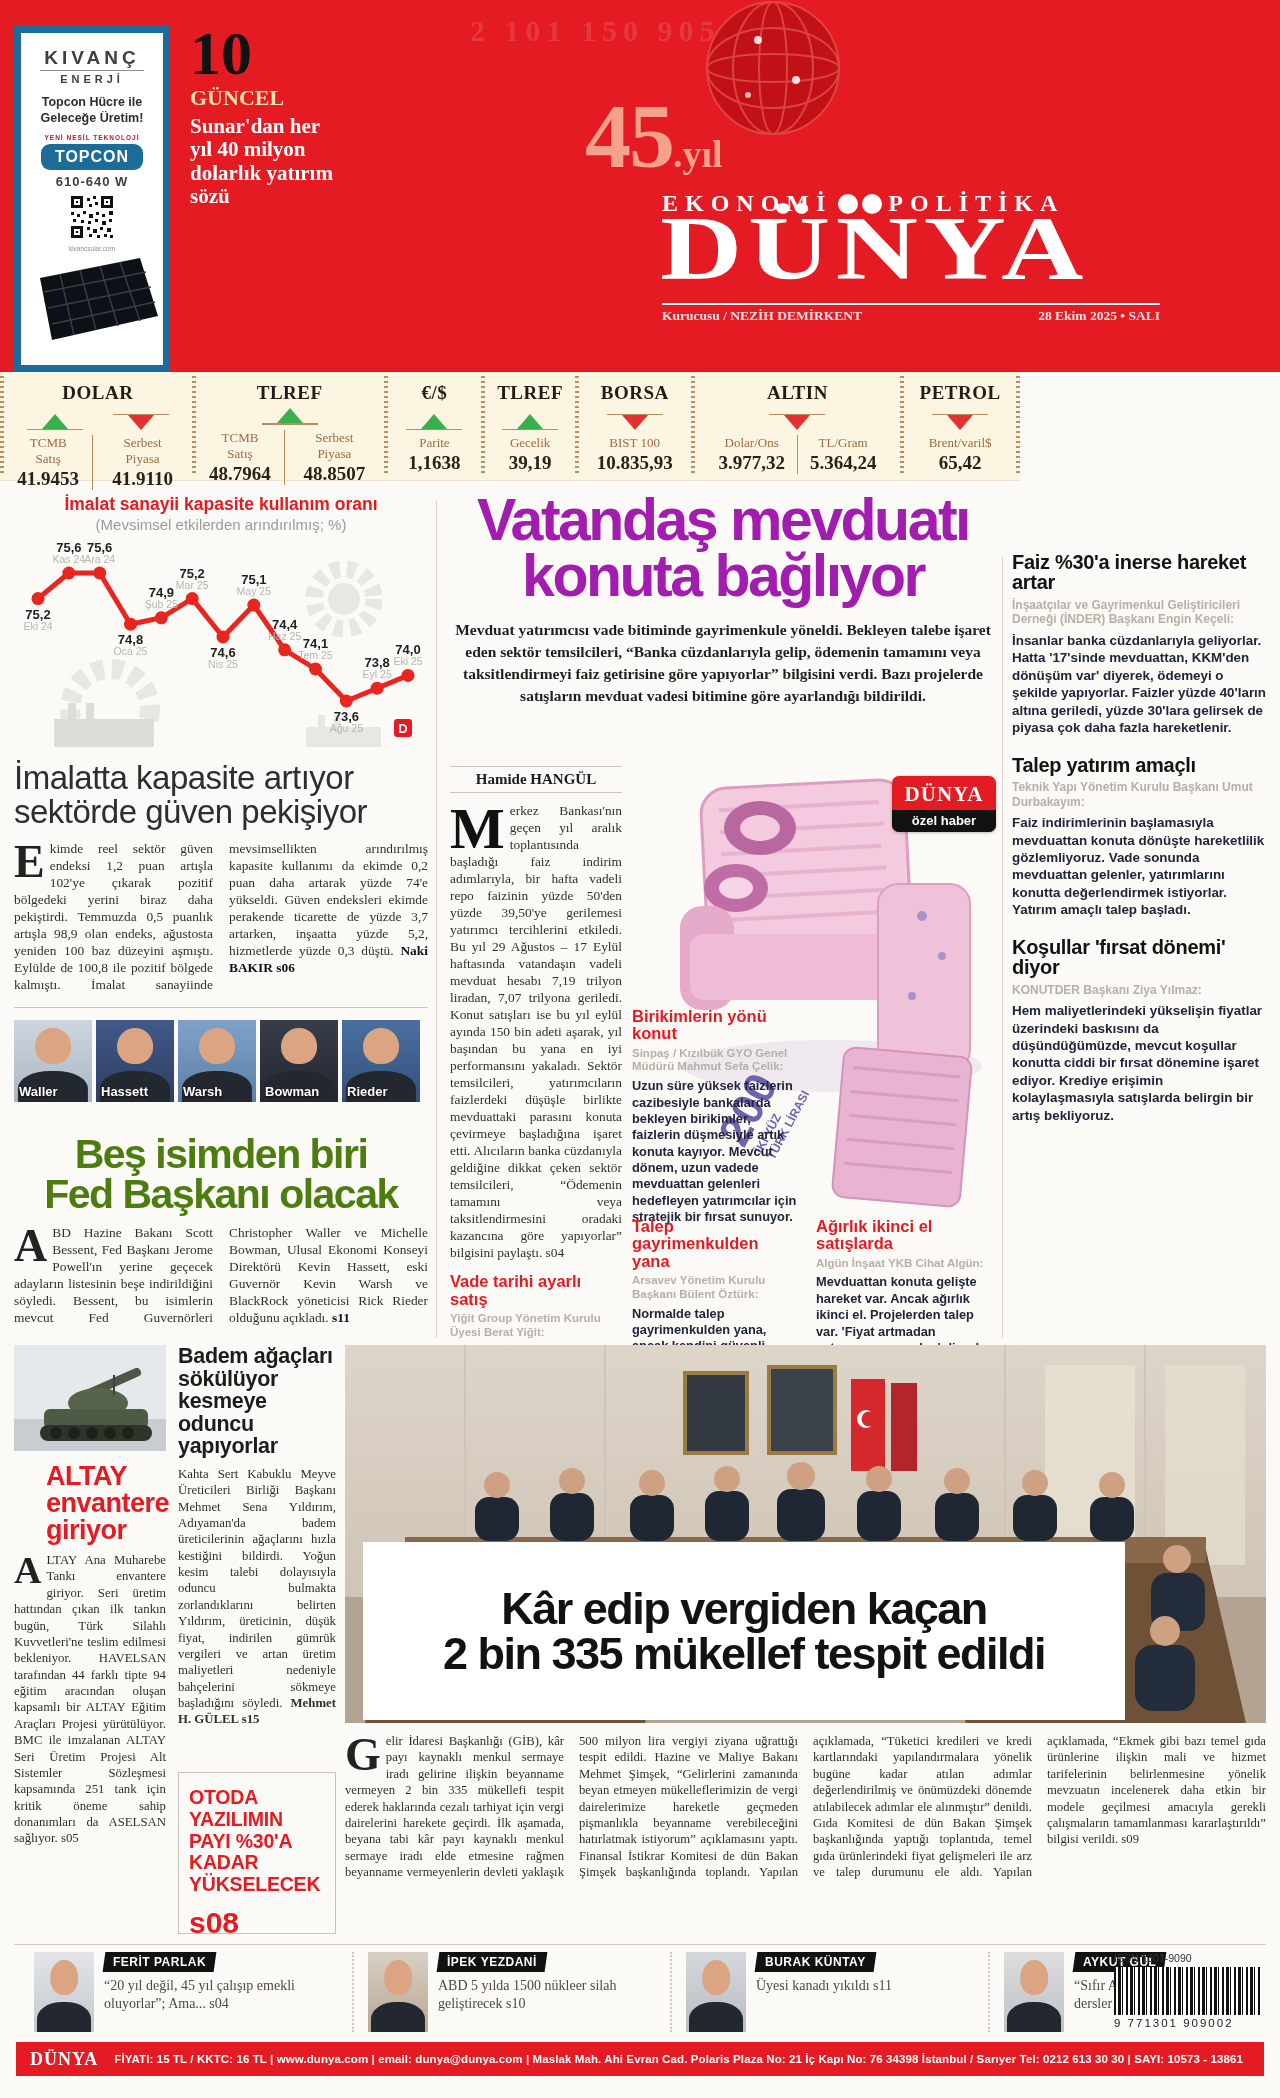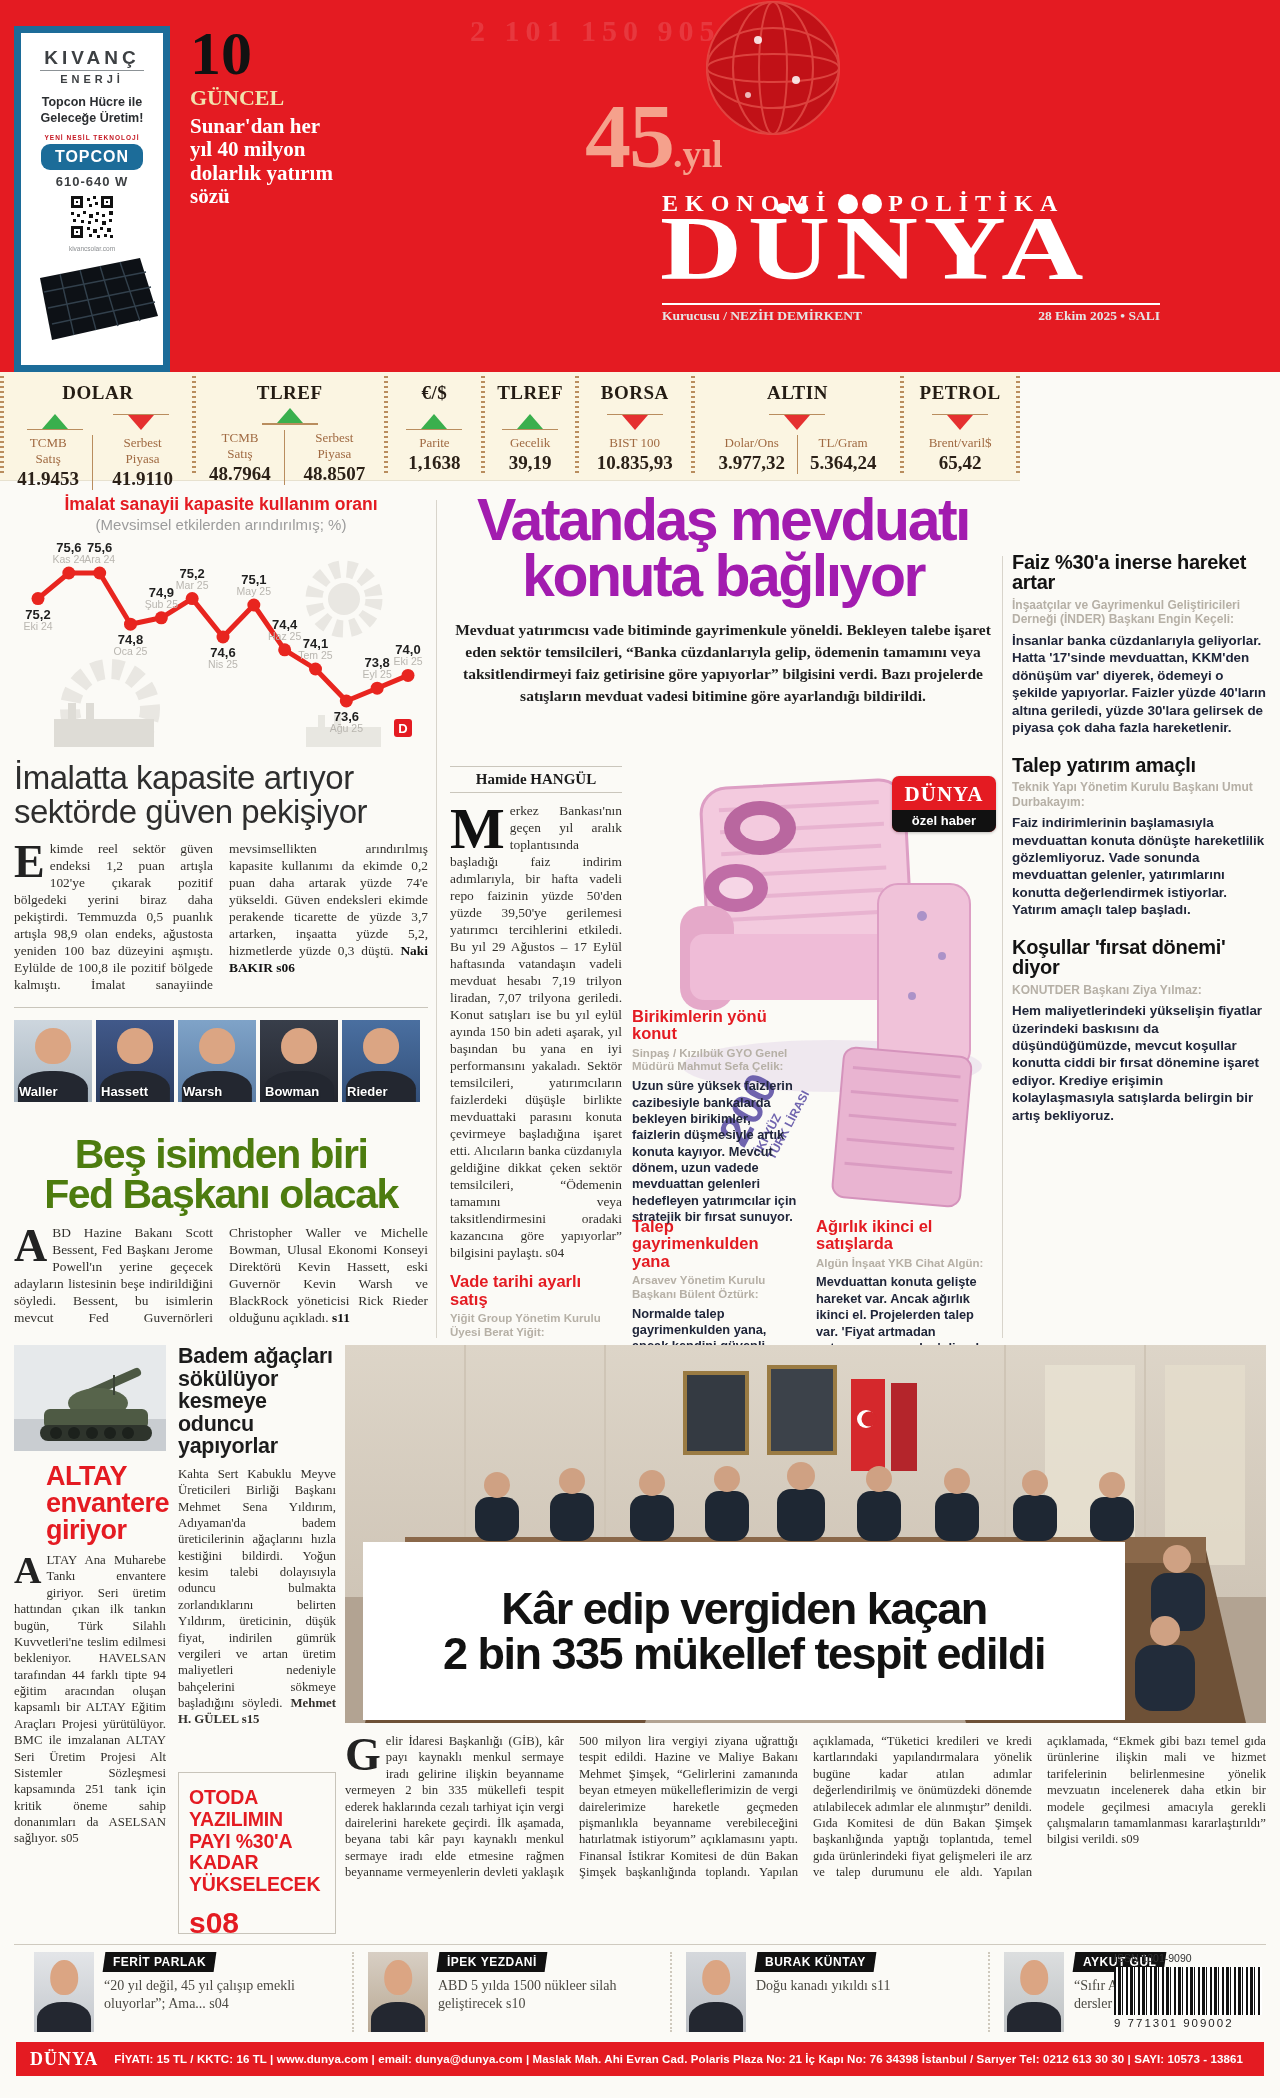--- a/index.html
+++ b/index.html
@@ -682,21 +682,21 @@
       <div class="portrait cp2 cphoto"></div>
       <div>
         <span class="ctag"><span>İPEK YEZDANİ</span></span>
         <div class="ctext">ABD 5 yılda 1500 nükleer silah geliştirecek s10</div>
       </div>
     </div>
     <div class="colmn c3" style="left:670px">
       <div class="portrait cp3 cphoto"></div>
       <div>
         <span class="ctag"><span>BURAK KÜNTAY</span></span>
-        <div class="ctext">Doğu kanadı yıkıldı s11</div>
+        <div class="ctext">Üyesi kanadı yıkıldı s11</div>
       </div>
     </div>
     <div class="colmn c4" style="left:988px;width:240px">
       <div class="portrait cp4 cphoto"></div>
       <div>
         <span class="ctag"><span>AYKUT GÜL</span></span>
         <div class="ctext">“Sıfır Atık” ve çıkarılacak dersler s15</div>
       </div>
     </div>
     <div class="barcode">

